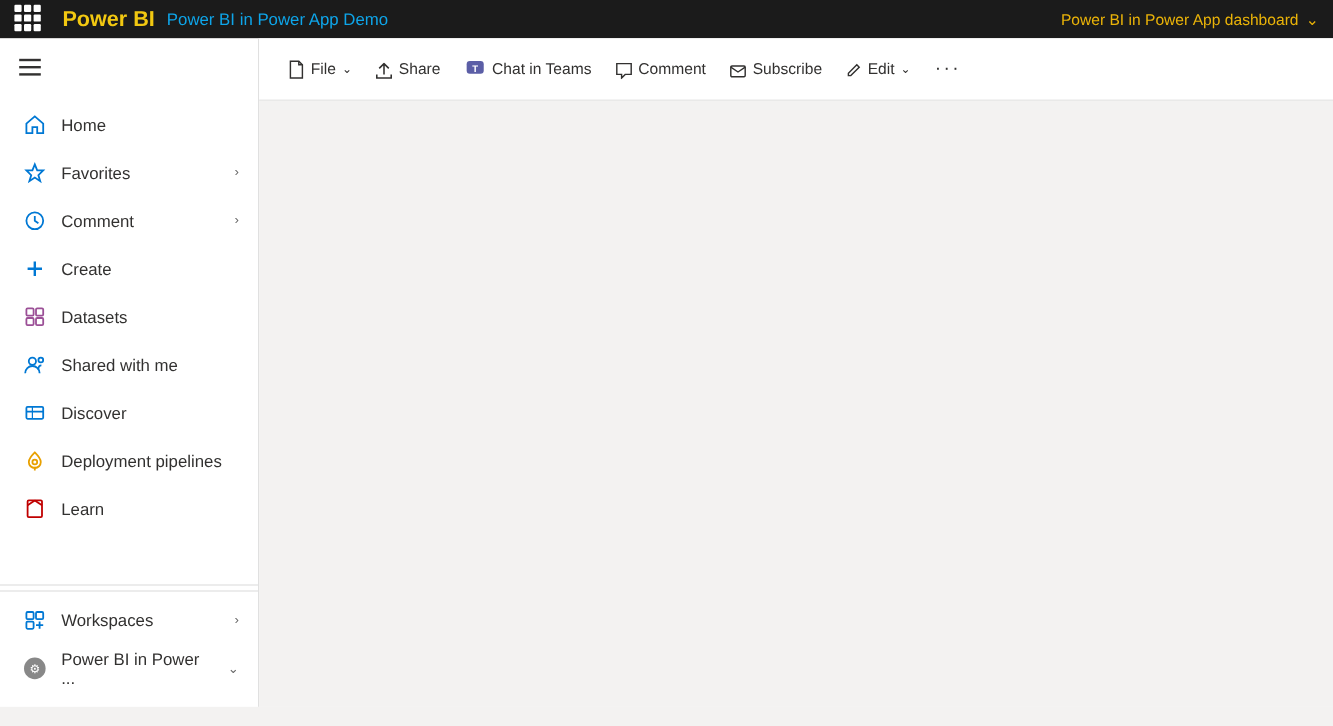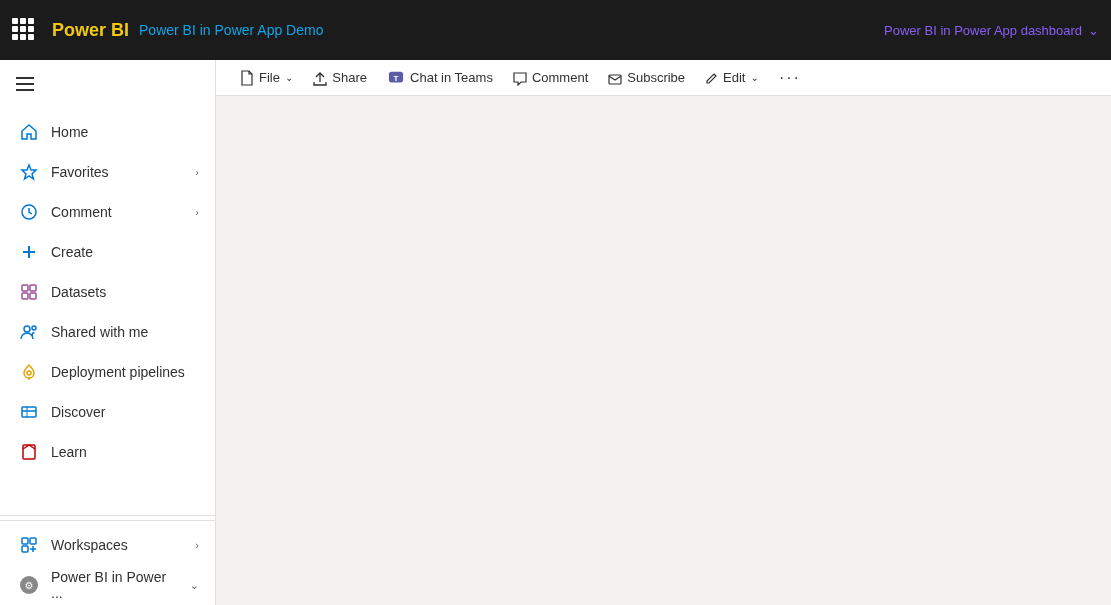--- a/index.html
+++ b/index.html
@@ -1,20 +1,20 @@
 <!DOCTYPE html>
 <html><head>
   <meta charset="utf-8">
   <style>
     * { margin: 0; padding: 0; box-sizing: border-box; }
     body { font-family: 'Segoe UI', sans-serif; width: 1111px; height: 605px; overflow: hidden; background: #f3f2f1; }
 
     
     .topbar {
-      height: 60px;
+      height: 32px;
       background: #1a1a2e;
       background: #000000;
       background: #1b1b1b;
       display: flex;
       align-items: center;
       padding: 0 12px;
       color: white;
       gap: 10px;
     }
     .topbar-waffle {
@@ -38,21 +38,21 @@
     .topbar-title {
       font-size: 14px;
       color: #0ea5e9;
     }
     .topbar-right {
       margin-left: auto;
       display: flex;
       align-items: center;
       gap: 6px;
       font-size: 13px;
-      color: #8b5cf6;
+      color: #eab308;
       cursor: pointer;
     }
 
     
     .main-layout {
       display: flex;
       height: calc(605px - 48px);
     }
 
     
@@ -134,21 +134,21 @@
     
     .content-area {
       flex: 1;
       display: flex;
       flex-direction: column;
       background: #faf9f8;
     }
 
     
     .toolbar {
-      height: 36px;
+      height: 52px;
       background: #ffffff;
       border-bottom: 1px solid #e0e0e0;
       display: flex;
       align-items: center;
       padding: 0 16px;
       gap: 4px;
     }
     .toolbar-btn {
       display: flex;
       align-items: center;
@@ -281,37 +281,37 @@
             <circle cx="14" cy="5" r="2" stroke="#0078d4" stroke-width="1.5"></circle>
             <path d="M12 13c0-2 1-3.5 2.5-3.5" stroke="#0078d4" stroke-width="1.5"></path>
           </svg>
         </div>
         <span class="nav-label">Shared with me</span>
       </div>
 
       <div class="nav-item">
         <div class="nav-icon">
           <svg width="18" height="18" viewBox="0 0 18 18" fill="none">
+            <rect x="2" y="4" width="14" height="10" rx="1" stroke="#0078d4" stroke-width="1.5"></rect>
+            <line x1="2" y1="8" x2="16" y2="8" stroke="#0078d4" stroke-width="1.5"></line>
+            <line x1="7" y1="4" x2="7" y2="14" stroke="#0078d4" stroke-width="1"></line>
+          </svg>
+        </div>
+        <span class="nav-label">Discover</span>
+      </div>
+
+      <div class="nav-item">
+        <div class="nav-icon">
+          <svg width="18" height="18" viewBox="0 0 18 18" fill="none">
             <path d="M9 2C11.5 4.5 14 7 14 10c0 2.8-2.2 5-5 5S4 12.8 4 10C4 7 6.5 4.5 9 2z" stroke="#e8a000" stroke-width="1.5" fill="none"></path>
             <circle cx="9" cy="10" r="2" stroke="#e8a000" stroke-width="1.5"></circle>
             <line x1="9" y1="14" x2="9" y2="17" stroke="#e8a000" stroke-width="1.5"></line>
           </svg>
         </div>
         <span class="nav-label">Deployment pipelines</span>
-      </div>
-
-      <div class="nav-item">
-        <div class="nav-icon">
-          <svg width="18" height="18" viewBox="0 0 18 18" fill="none">
-            <rect x="2" y="4" width="14" height="10" rx="1" stroke="#0078d4" stroke-width="1.5"></rect>
-            <line x1="2" y1="8" x2="16" y2="8" stroke="#0078d4" stroke-width="1.5"></line>
-            <line x1="7" y1="4" x2="7" y2="14" stroke="#0078d4" stroke-width="1"></line>
-          </svg>
-        </div>
-        <span class="nav-label">Discover</span>
       </div>
 
       <div class="nav-item">
         <div class="nav-icon">
           <svg width="18" height="18" viewBox="0 0 18 18" fill="none">
             <rect x="3" y="2" width="12" height="14" rx="1" stroke="#c00000" stroke-width="1.5"></rect>
             <line x1="3" y1="6" x2="9" y2="2" stroke="#c00000" stroke-width="1.5"></line>
             <line x1="9" y1="2" x2="15" y2="6" stroke="#c00000" stroke-width="1.5"></line>
           </svg>
         </div>

